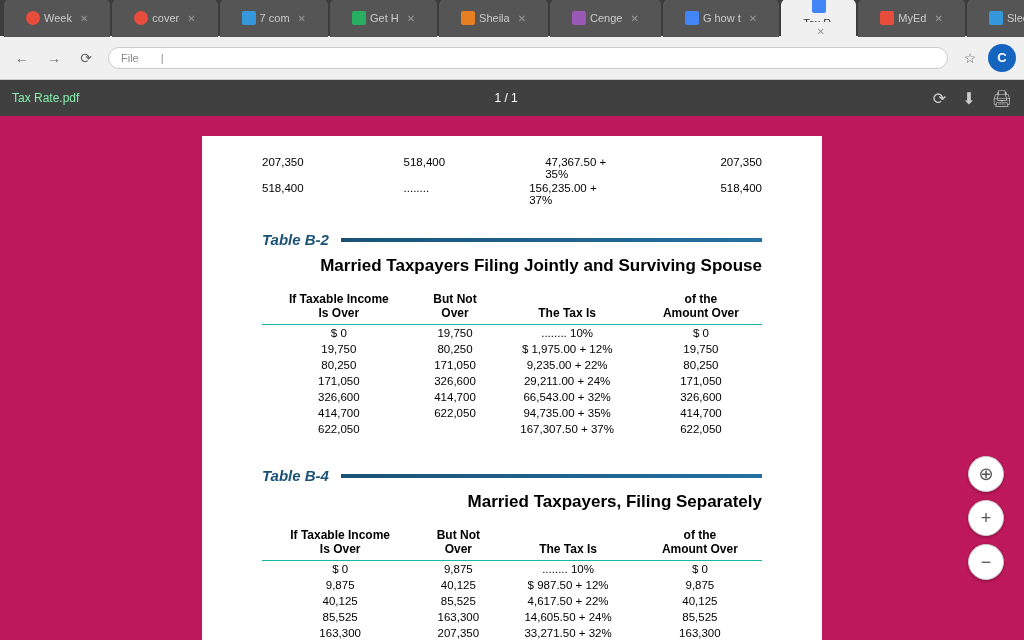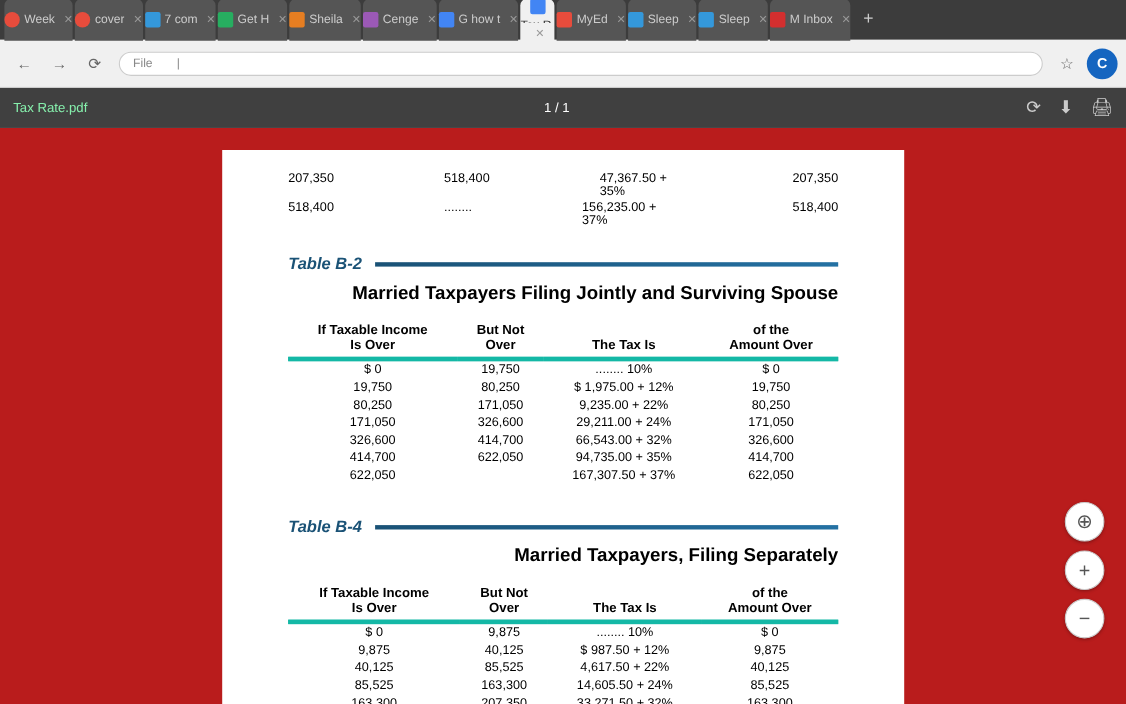--- a/index.html
+++ b/index.html
@@ -14,21 +14,21 @@
       align-items: center;
       background: #3c3c3c;
       height: 36px;
       padding: 0 4px;
       gap: 2px;
     }
     .tab {
       display: flex;
       align-items: center;
       height: 38px;
-      padding: 0 0;
+      padding: 0 22px;
       border-radius: 6px 6px 0 0;
       font-size: 11px;
       color: #ccc;
       background: #555;
       cursor: pointer;
       gap: 4px;
       max-width: 140px;
       position: relative;
     }
     .tab.active {
@@ -145,21 +145,21 @@
       gap: 16px;
     }
     .pdf-action-icon {
       color: #ccc;
       cursor: pointer;
       font-size: 16px;
     }
 
     
     .pdf-content {
-      background: #b91c1c;
+      background: #be185d;
       height: calc(640px - 36px - 44px - 36px);
       overflow-y: auto;
       display: flex;
       justify-content: center;
       padding: 20px 0;
       position: relative;
     }
 
     .pdf-page {
       background: white;
@@ -206,21 +206,21 @@
 
     .tax-table {
       width: 100%;
       border-collapse: collapse;
       font-size: 12px;
     }
 
     .tax-table th {
       text-align: center;
       padding: 4px 8px;
-      border-bottom: 4px solid #14b8a6;
+      border-bottom: 1px solid #14b8a6;
       font-weight: bold;
       font-size: 12px;
       color: #000;
       vertical-align: bottom;
     }
 
     .tax-table td {
       text-align: center;
       padding: 2px 8px;
       font-size: 11.5px;

